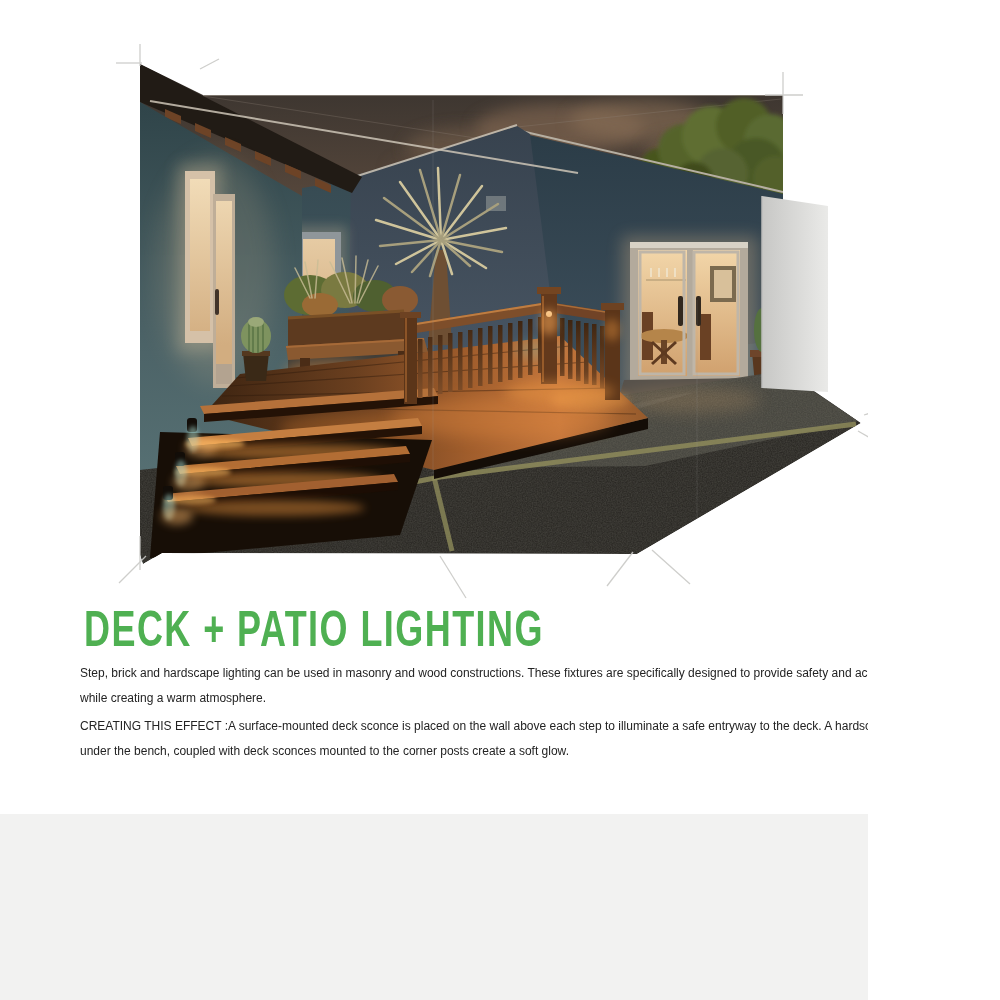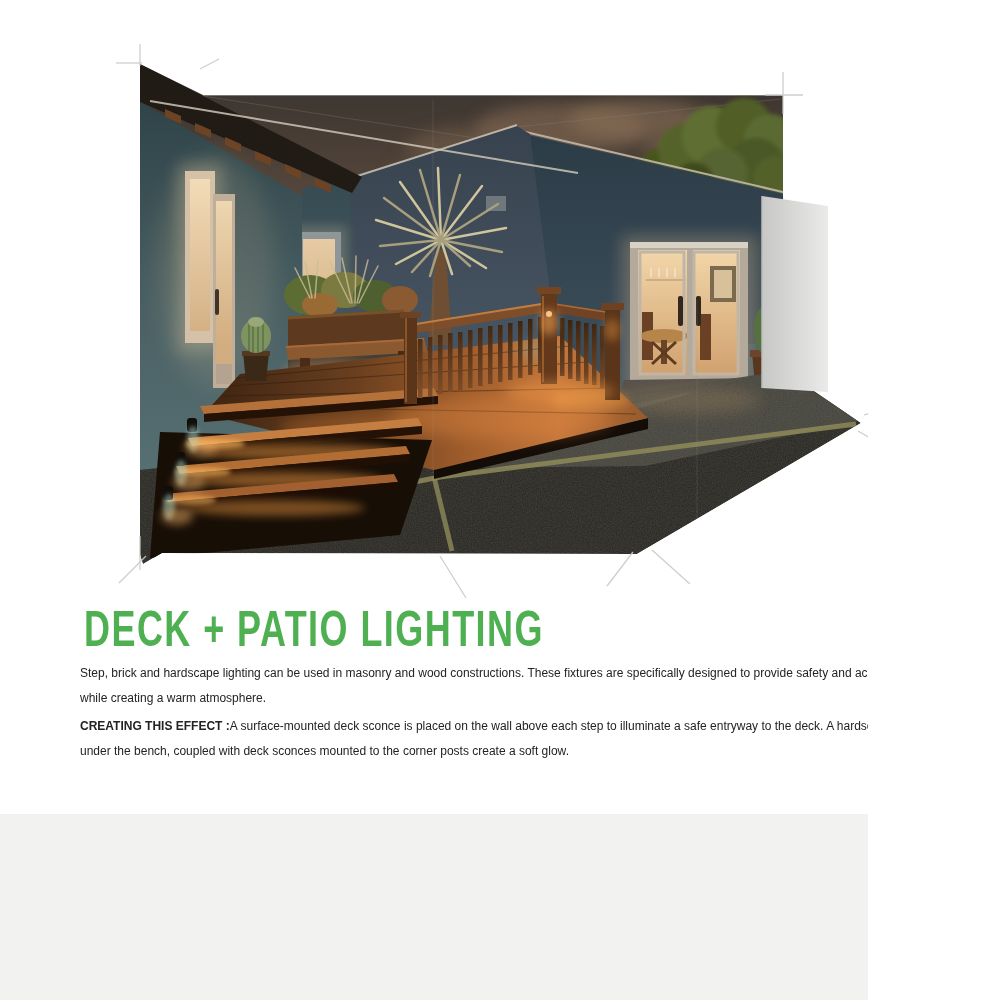--- a/index.html
+++ b/index.html
@@ -7,21 +7,21 @@
         font-family:"Liberation Sans",sans-serif;}
   .hero{position:absolute;left:0;top:0;width:1000px;height:1000px;}
   .hero svg{display:block;width:1000px;height:1000px;}
   .headline{position:absolute;left:84px;top:604px;margin:0;
             font-size:50px;font-weight:bold;letter-spacing:2px;line-height:1;
             transform:scaleX(.72);transform-origin:0 0;white-space:nowrap;}
   .body-copy{position:absolute;left:80px;width:852px;margin:0;
              font-size:12px;line-height:25px;color:#232323;}
   .p1{top:661px;}
   .p2{top:714px;}
-  .p2 strong{font-weight:bold;}
+  .p2 strong{font-weight:normal;}
   .footer-band{position:absolute;left:0;top:814px;width:1000px;height:186px;}
 </style>
 </head>
 <body>
 
 <div class="page">
 
   <figure class="hero" style="margin:0">
   <svg viewBox="0 0 1000 1000" xmlns="http://www.w3.org/2000/svg">
     <defs>

